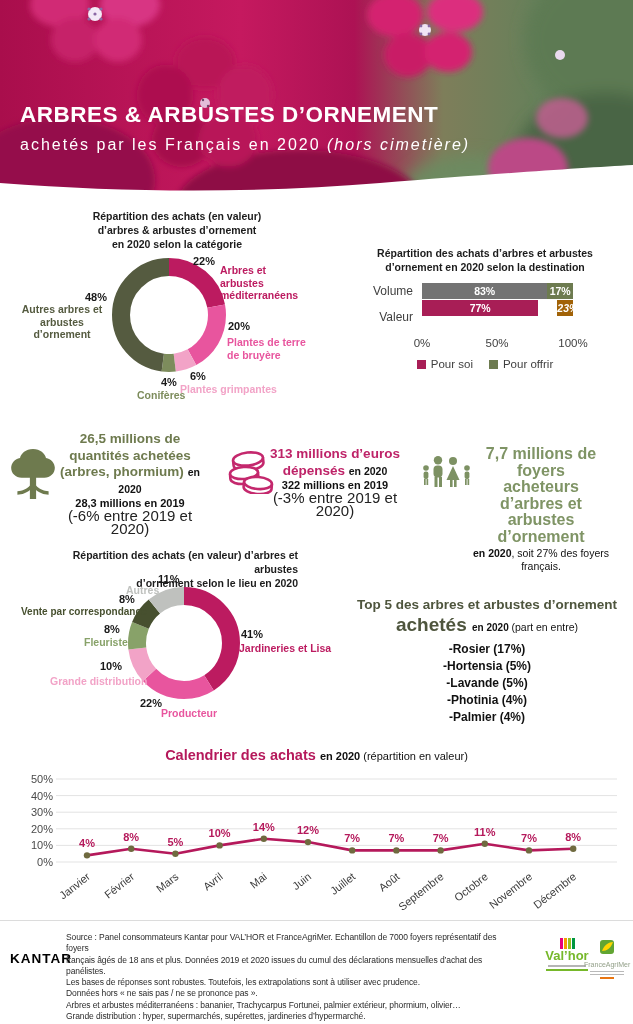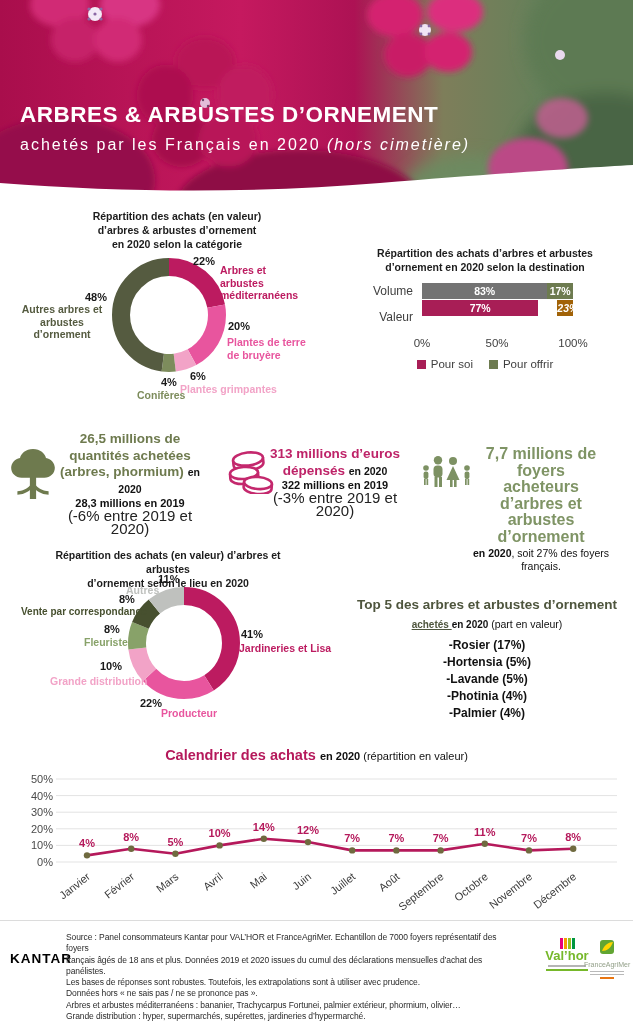--- a/index.html
+++ b/index.html
@@ -35,21 +35,21 @@
   .stat-text .yr{font-size:10.5px;color:#111;font-weight:bold;}
   .stat-text .prev{font-size:11px;font-weight:bold;color:#111;line-height:13px;margin-top:0;}
   .stat-text .delta{font-size:15px;font-weight:normal;color:#222;line-height:12.5px;}
   .stat3 .hl{font-size:16px;}
   .stat3 .blk{font-size:10.5px;color:#111;line-height:12.5px;margin-top:2px;}
   .stat3 .blk b{font-weight:bold;}
   
   .top5{position:absolute;left:342px;top:597px;width:290px;text-align:center;}
   .top5 .t1{font-size:13.5px;font-weight:bold;color:#4e553d;line-height:16px;}
   .top5 .t2{margin-top:1px;}
-  .top5 .t2 .big{font-size:10px;font-weight:bold;color:#4e553d;text-decoration:underline;}
+  .top5 .t2 .big{font-size:19px;font-weight:bold;color:#4e553d;}
   .top5 .t2 .yr{font-size:10px;font-weight:bold;color:#111;}
   .top5 .t2 .rest{font-size:10.5px;color:#111;}
   .top5 .item{font-size:12px;font-weight:bold;color:#111;line-height:17px;}
   .top5 .items{margin-top:5px;}
   
   .cal-title{position:absolute;left:0;top:746px;width:633px;text-align:center;}
   .cal-title .main{font-size:14.5px;font-weight:bold;color:#b5195b;}
   .cal-title .yr{font-size:11px;font-weight:bold;color:#111;}
   .cal-title .rest{font-size:11px;color:#111;}
   
@@ -250,21 +250,21 @@
     </g>
   </svg>
   <div class="stat-text stat3" style="left:472px;top:446px;width:138px;">
     <div class="hl" style="color: rgb(127, 148, 101);">7,7 millions de foyers</div>
     <div class="hl" style="color: rgb(127, 148, 101);">acheteurs d’arbres et</div>
     <div class="hl" style="color: rgb(127, 148, 101);">arbustes d’ornement</div>
     <div class="blk"><b>en 2020</b><span>, soit 27% des foyers</span></div>
     <div class="blk" style="margin-top:0;">français.</div>
   </div>
 
-  <div class="abs sec-title" style="left:38px;top:548px;width:260px;">
+  <div class="abs sec-title" style="left:38px;top:548px;width:260px;text-align:right;">
     <div>Répartition des achats (en valeur) d’arbres et arbustes</div>
     <div>d’ornement selon le lieu en 2020</div>
   </div>
   <svg class="abs" style="left:128px;top:587px;" width="112" height="112">
       <circle cx="56" cy="56" r="47" fill="none" stroke="#bc1b60" stroke-width="18" stroke-dasharray="121.07698086935063 295.3097094374406" stroke-dashoffset="0" transform="rotate(-90 56 56)"></circle>
       <circle cx="56" cy="56" r="47" fill="none" stroke="#e8559e" stroke-width="18" stroke-dasharray="64.96813607623693 295.3097094374406" stroke-dashoffset="-121.07698086935063" transform="rotate(-90 56 56)"></circle>
       <circle cx="56" cy="56" r="47" fill="none" stroke="#f2a3c7" stroke-width="18" stroke-dasharray="29.53097094374406 295.3097094374406" stroke-dashoffset="-186.04511694558755" transform="rotate(-90 56 56)"></circle>
       <circle cx="56" cy="56" r="47" fill="none" stroke="#88a269" stroke-width="18" stroke-dasharray="23.624776754995246 295.3097094374406" stroke-dashoffset="-215.5760878893316" transform="rotate(-90 56 56)"></circle>
       <circle cx="56" cy="56" r="47" fill="none" stroke="#47502f" stroke-width="18" stroke-dasharray="23.624776754995246 295.3097094374406" stroke-dashoffset="-239.20086464432688" transform="rotate(-90 56 56)"></circle>
       <circle cx="56" cy="56" r="47" fill="none" stroke="#bfc1be" stroke-width="18" stroke-dasharray="32.484068038118465 295.3097094374406" stroke-dashoffset="-262.82564139932214" transform="rotate(-90 56 56)"></circle>
@@ -278,21 +278,21 @@
   <div class="abs pct" style="left:100px;top:661px;">10%</div>
   <div class="abs dname nowrap" style="left: 50px; top: 675px; color: rgb(242, 163, 199);">Grande distribution</div>
   <div class="abs pct" style="left:140px;top:698px;">22%</div>
   <div class="abs dname nowrap" style="left: 161px; top: 707px; color: rgb(232, 85, 158);">Producteur</div>
   <div class="abs pct" style="left:241px;top:629px;">41%</div>
   <div class="abs dname nowrap" style="left: 239px; top: 642px; color: rgb(188, 27, 96);">Jardineries et Lisa</div>
 
   <div class="top5">
     <div class="t1">Top 5 des arbres et arbustes d’ornement</div>
     <div class="t2">
-      <span class="big">achetés </span><span class="yr">en 2020 </span><span class="rest">(part en valeur)</span>
+      <span class="big">achetés </span><span class="yr">en 2020 </span><span class="rest">(part en entre)</span>
     </div>
     <div class="items">
       <div class="item">-Rosier (17%)</div>
       <div class="item">-Hortensia (5%)</div>
       <div class="item">-Lavande (5%)</div>
       <div class="item">-Photinia (4%)</div>
       <div class="item">-Palmier (4%)</div>
     </div>
   </div>
 

